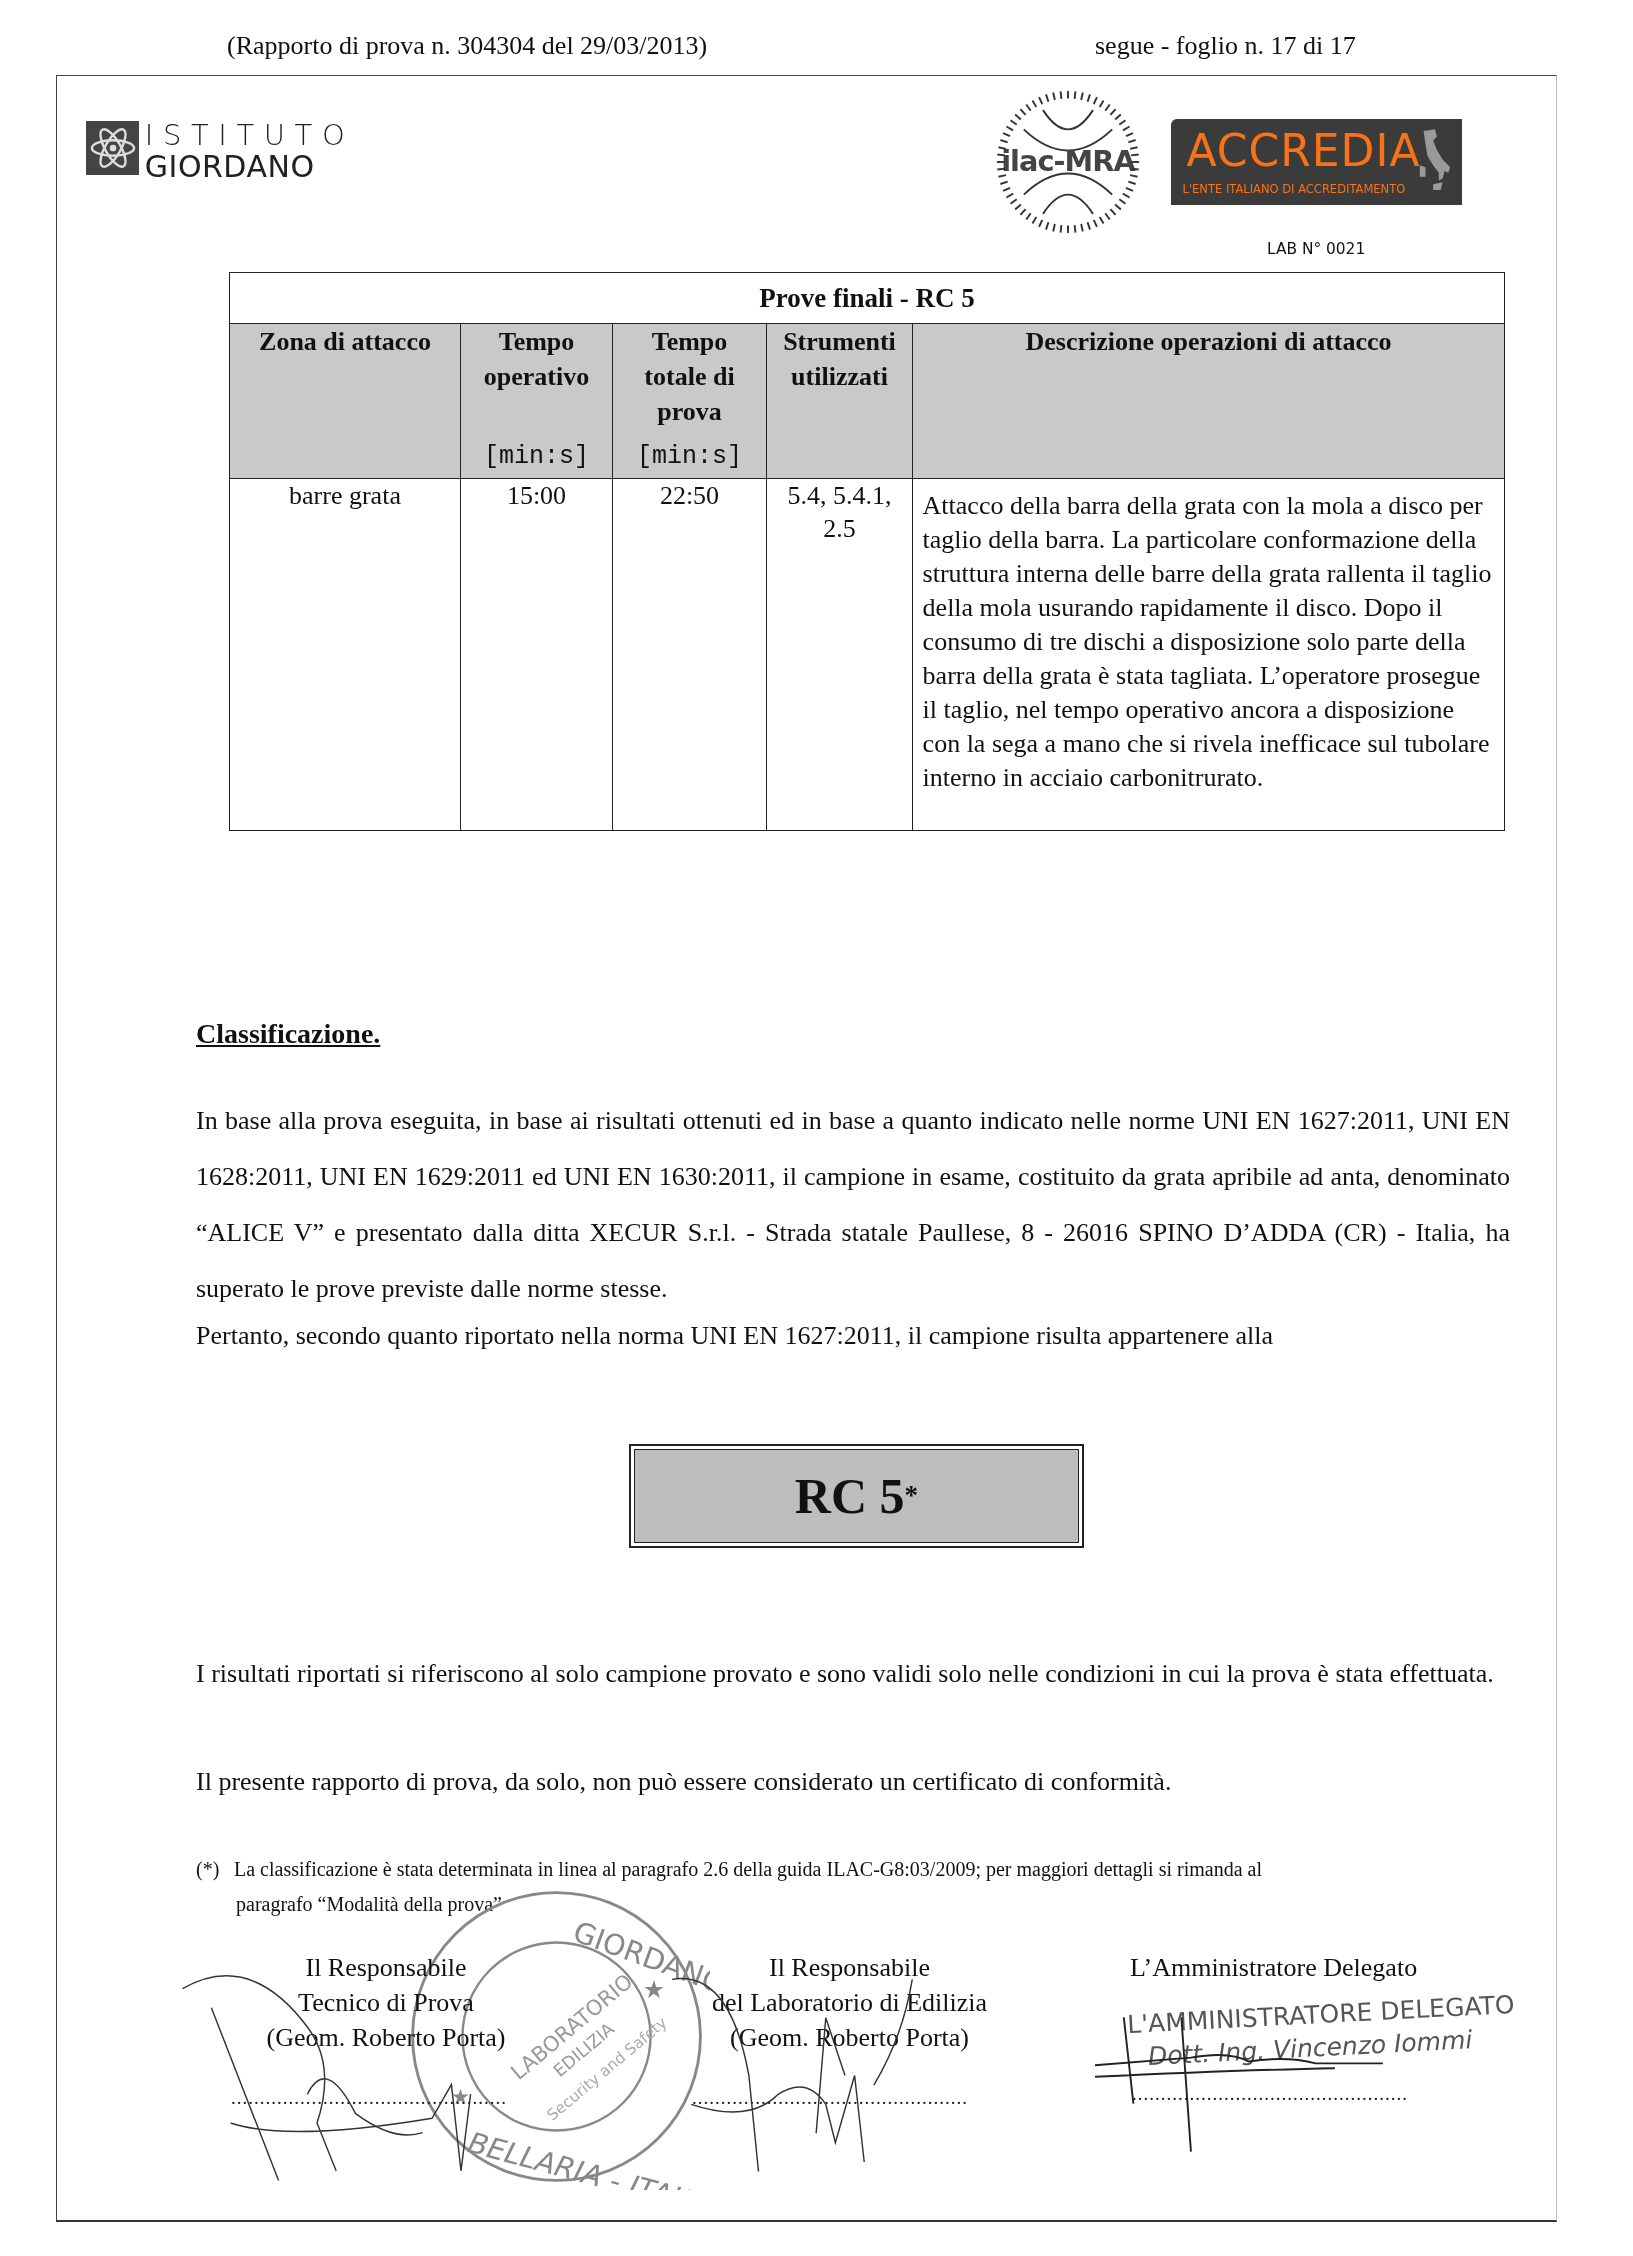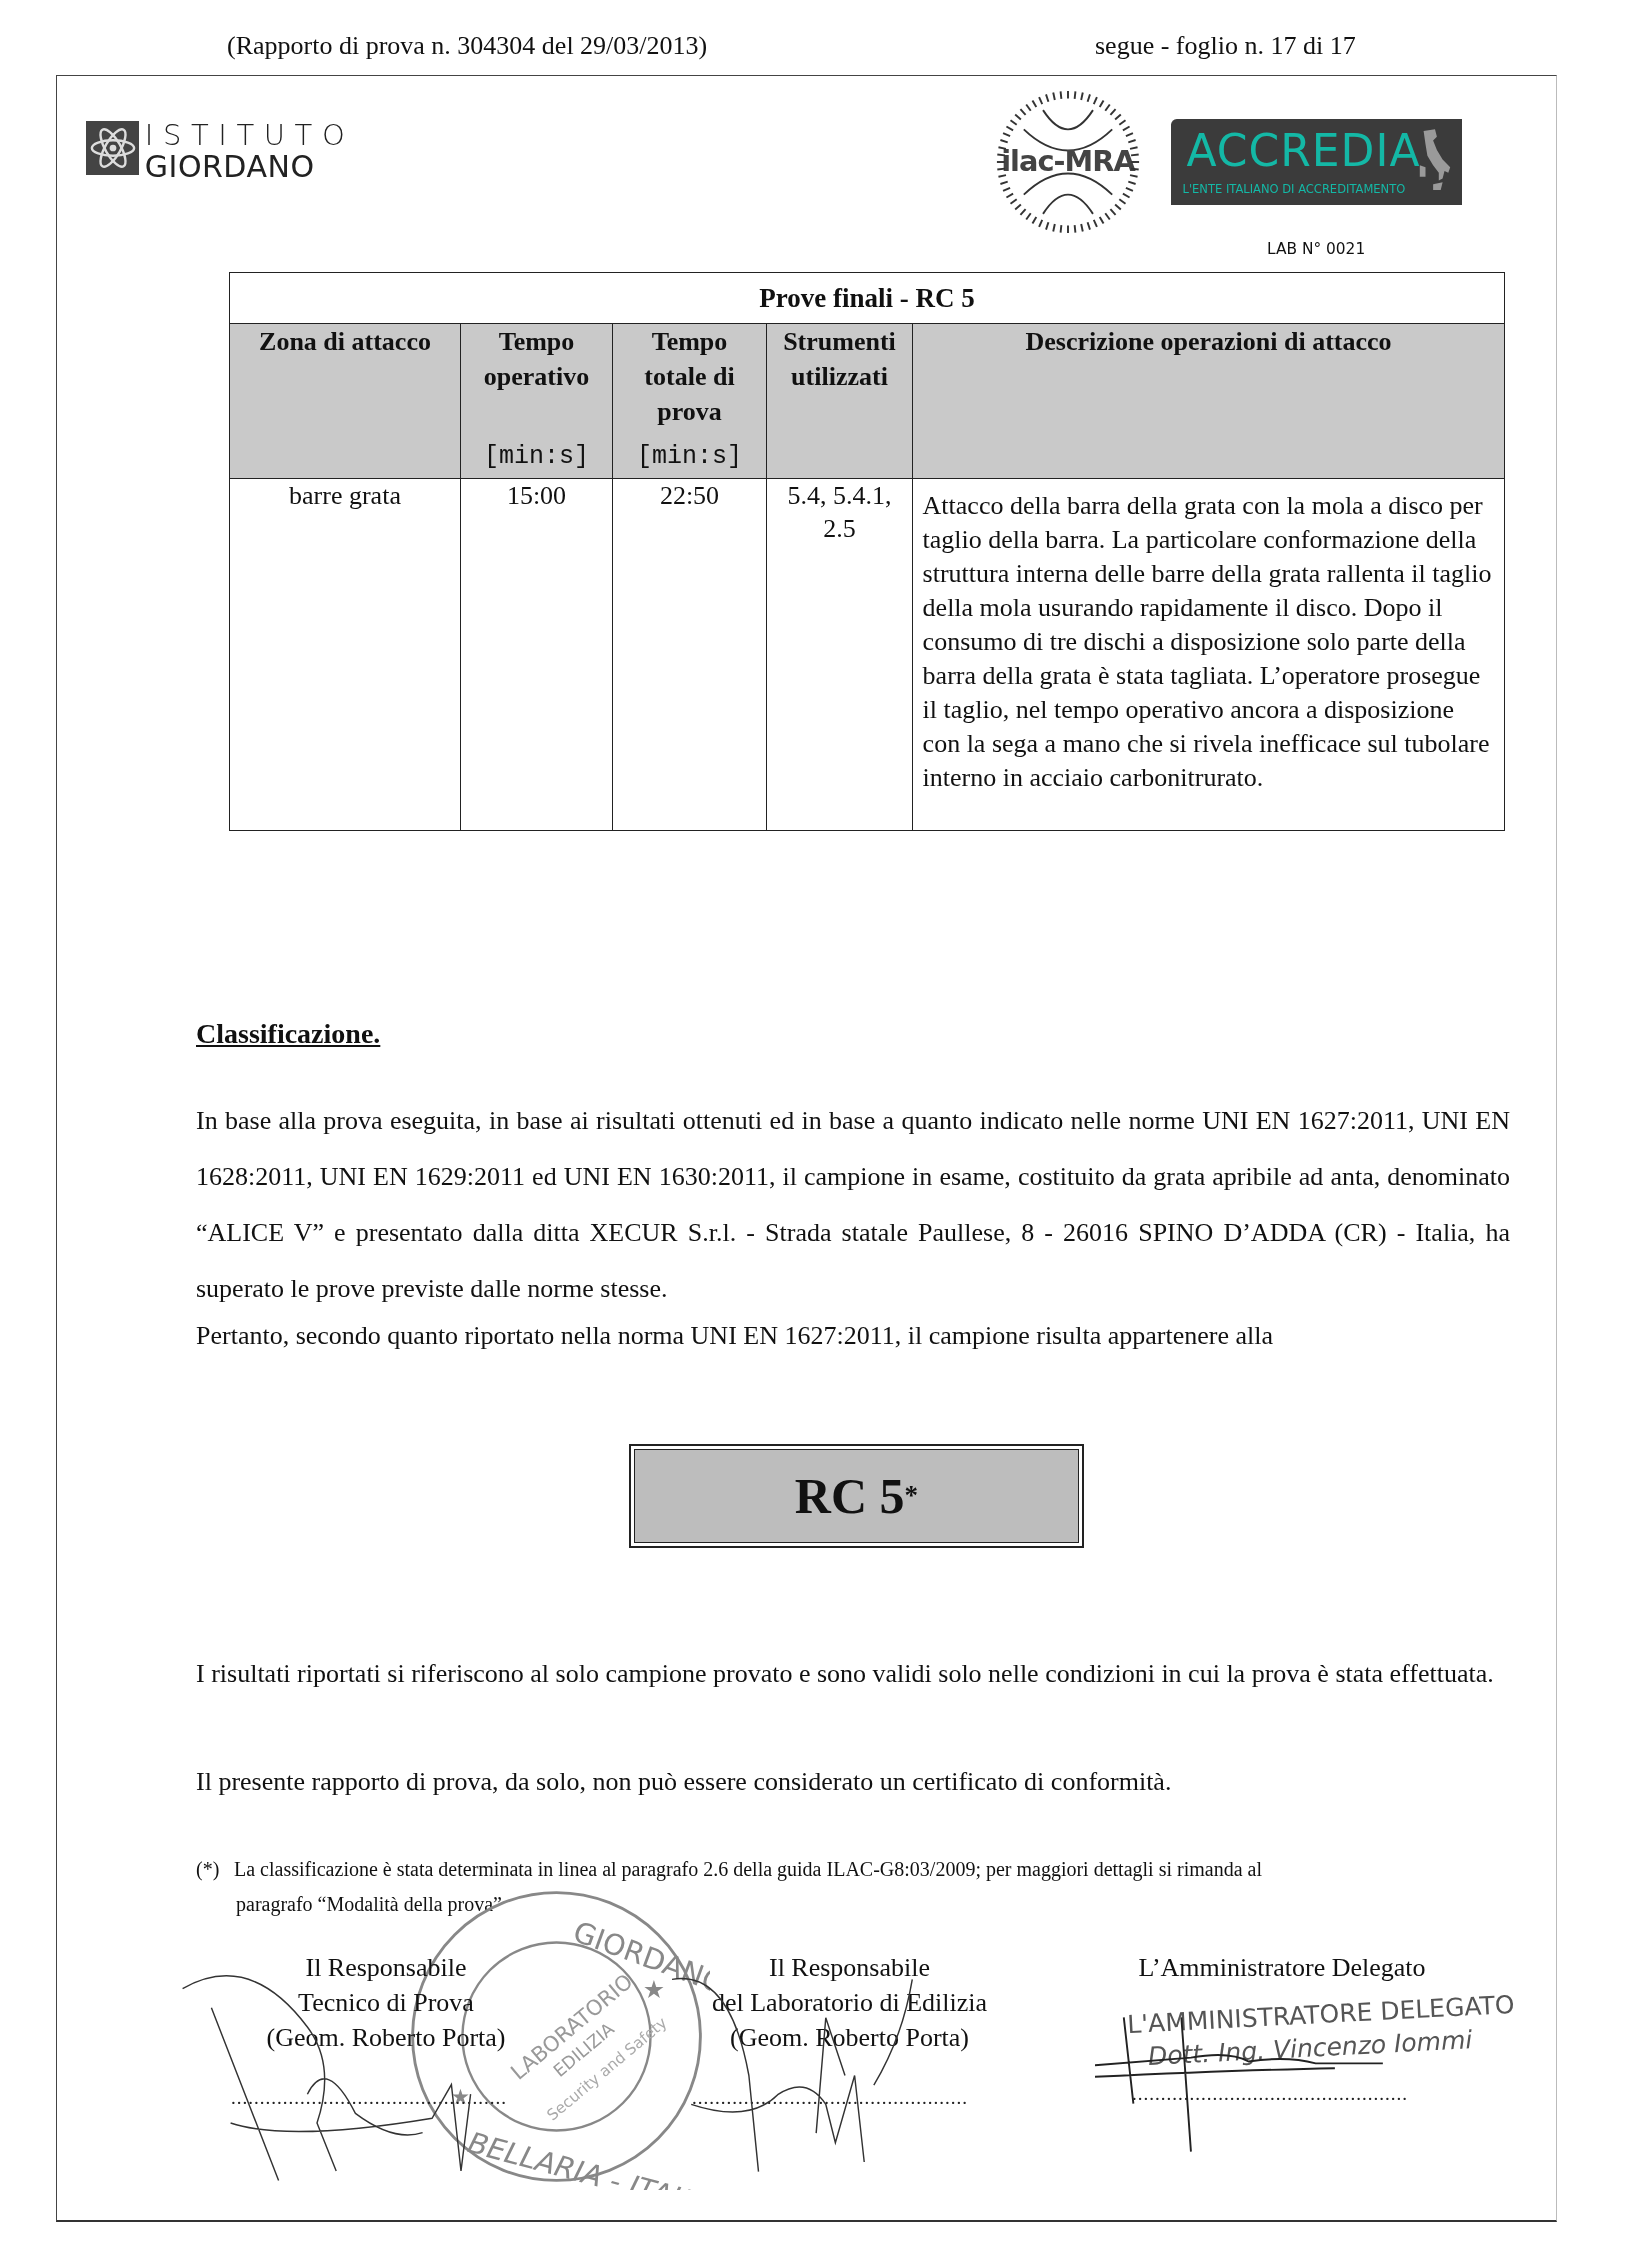--- a/index.html
+++ b/index.html
@@ -18,21 +18,21 @@
   .logo-mark { width: 53px; height: 54px; background: #444; display: flex; align-items: center; justify-content: center; }
   .logo-text { margin-left: 5.8px; font-family: "DejaVu Sans", sans-serif; color: #222; line-height: 1; }
   .logo-line1 { font-size: 29px; letter-spacing: 9.6px; font-weight: 300; }
   .logo-line2 { font-size: 30px; letter-spacing: 0.5px; margin-top: 1.9px; }
 
   
   .ilac { position: absolute; left: 995px; top: 89px; width: 146px; height: 146px; text-decoration: underline; }
 
   
   .accredia { position: absolute; left: 1171px; top: 119px; width: 291px; height: 86px; background: #3b3b3b;
-              border-radius: 5.8px 0 0 0; color: #14b8a6; font-family: "DejaVu Sans", sans-serif; }
+              border-radius: 5.8px 0 0 0; color: #f97316; font-family: "DejaVu Sans", sans-serif; }
   .accredia-title { position: absolute; left: 15.4px; top: 5.8px; font-size: 44px; letter-spacing: 1px; font-weight: 400; }
   .accredia-sub { position: absolute; left: 11.5px; top: 63px; font-size: 11.5px; letter-spacing: 0; }
   .accredia-map { position: absolute; right: 7.7px; top: 7.7px; }
 
   .labno { position: absolute; left: 1267px; top: 240px; font-family: "DejaVu Sans", sans-serif; font-size: 15.4px; }
 
   
   table.tests { position: absolute; left: 229px; top: 272px; width: 1276px; border-collapse: collapse; }
   table.tests td, table.tests th { border: 1.9px solid #222; padding: 0; vertical-align: top; }
   .tbl-title { height: 50px; text-align: center; vertical-align: middle !important; font-weight: bold; font-size: 27px; background: #fff; }
@@ -253,21 +253,21 @@
 </div>
 <div class="dots" style="left:231px;top:2087px">................................................</div>
 
 <div class="sig sig2">
   <div>Il Responsabile</div>
   <div>del Laboratorio di Edilizia</div>
   <div>(Geom. Roberto Porta)</div>
 </div>
 <div class="dots" style="left:692px;top:2087px">................................................</div>
 
-<div class="sig sig3" style="text-align:center;left:1090px">
+<div class="sig sig3" style="text-align:left;left:1130px">
   <div>L’Amministratore Delegato</div>
 </div>
 <div class="stamp-text">
   <div>L'AMMINISTRATORE DELEGATO</div>
   <div class="stamp-name">Dott. Ing. Vincenzo Iommi</div>
 </div>
 <div class="dots" style="left:1132px;top:2083px">................................................</div>
 
 <svg class="scribble" style="left:173px;top:1950px" width="480" height="250" viewBox="0 0 500 260">
   <path d="M10 40 Q80 0 140 80 Q170 120 150 180 L170 230 M40 60 L110 240 M140 150 Q160 110 190 170 Q230 200 260 190 M60 180 Q120 200 270 175 L290 140 L300 230 L310 150" fill="none" stroke="#333" stroke-width="1.5"></path>

